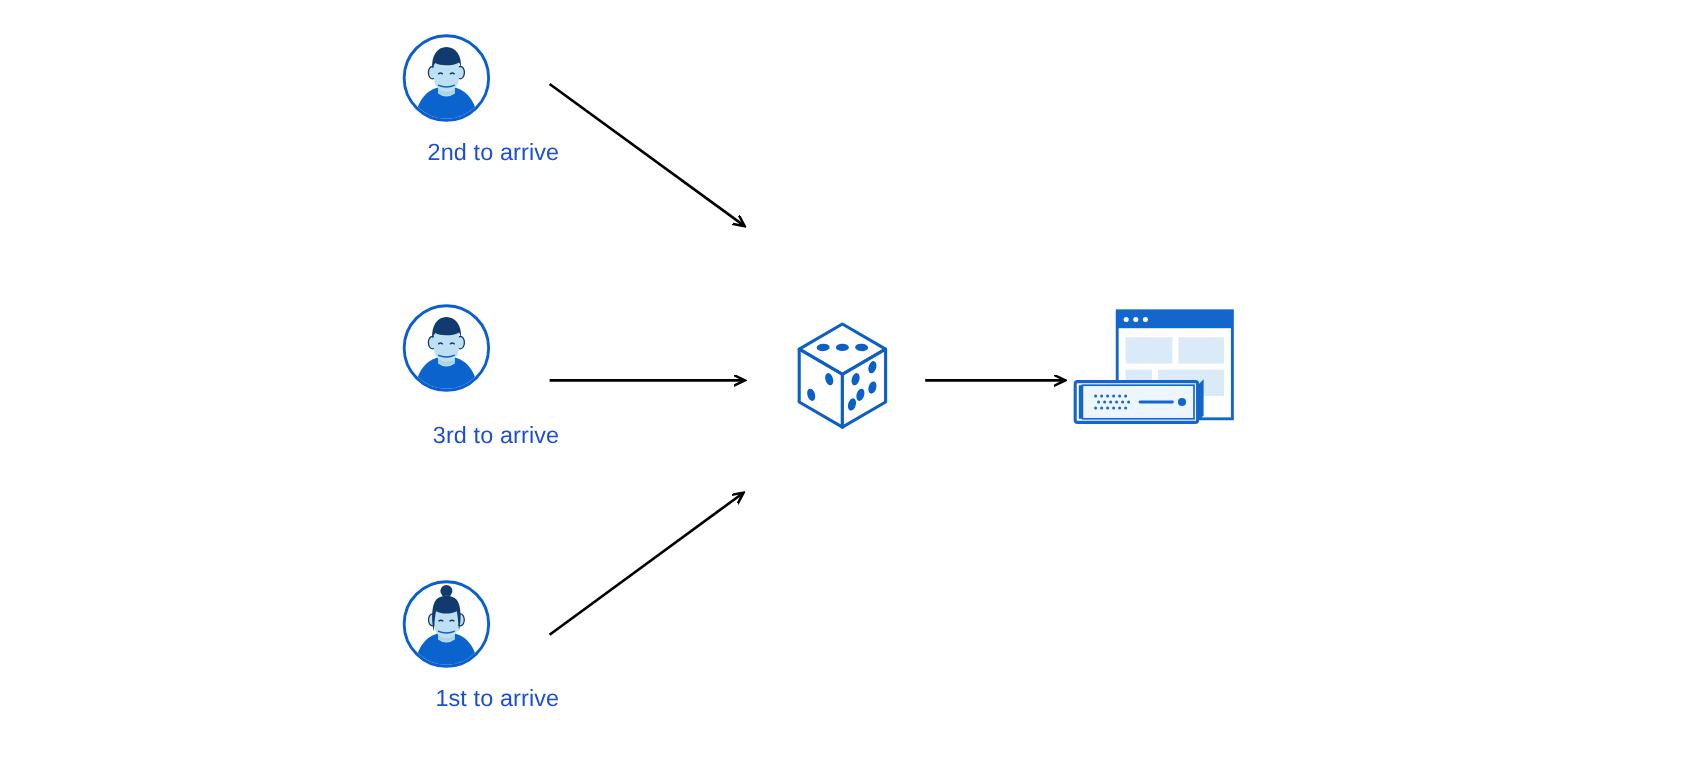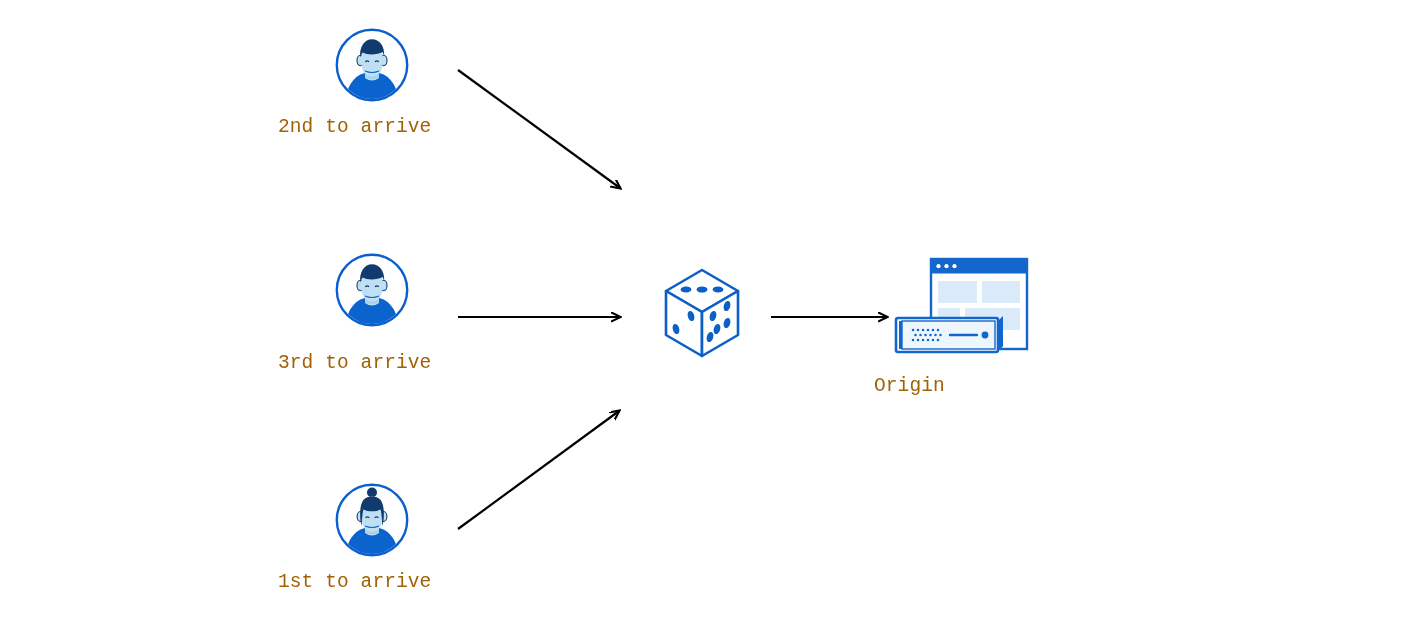--- a/index.html
+++ b/index.html
@@ -20,24 +20,24 @@
   .node {
     position: absolute;
   }
   .avatar-wrap {
     position: absolute;
     width: 76px;
     height: 76px;
   }
   .node-label {
     position: absolute;
-    text-align: left;
-    font-family: Liberation Mono, monospace;
+    text-align: right;
+    font-family: Liberation Sans, sans-serif;
     font-size: 19.5px;
-    color: #a16207;
+    color: #1d4ed8;
     white-space: nowrap;
     letter-spacing: 0.1px;
   }
   .arrow-layer {
     position: absolute;
     left: 0;
     top: 0;
     width: 1405px;
     height: 633px;
     pointer-events: none;
@@ -205,16 +205,15 @@
         <circle cx="20" cy="84" r="1.25"></circle>
           <circle cx="25" cy="84" r="1.25"></circle>
           <circle cx="30" cy="84" r="1.25"></circle>
         <circle cx="35" cy="84" r="1.25"></circle>
           <circle cx="40" cy="84" r="1.25"></circle>
           <circle cx="45" cy="84" r="1.25"></circle>
       </g>
       <line x1="57" y1="79" x2="84" y2="79" stroke="#1266cc" stroke-width="2.4" stroke-linecap="round"></line>
       <circle cx="92" cy="79" r="3.4" fill="#1266cc"></circle>
     </svg>
-    <div class="node-label" style="left:-19px; top:119px; width:178px;">Origin</div>
   </div>
 
 </div>
 
 </body></html>

